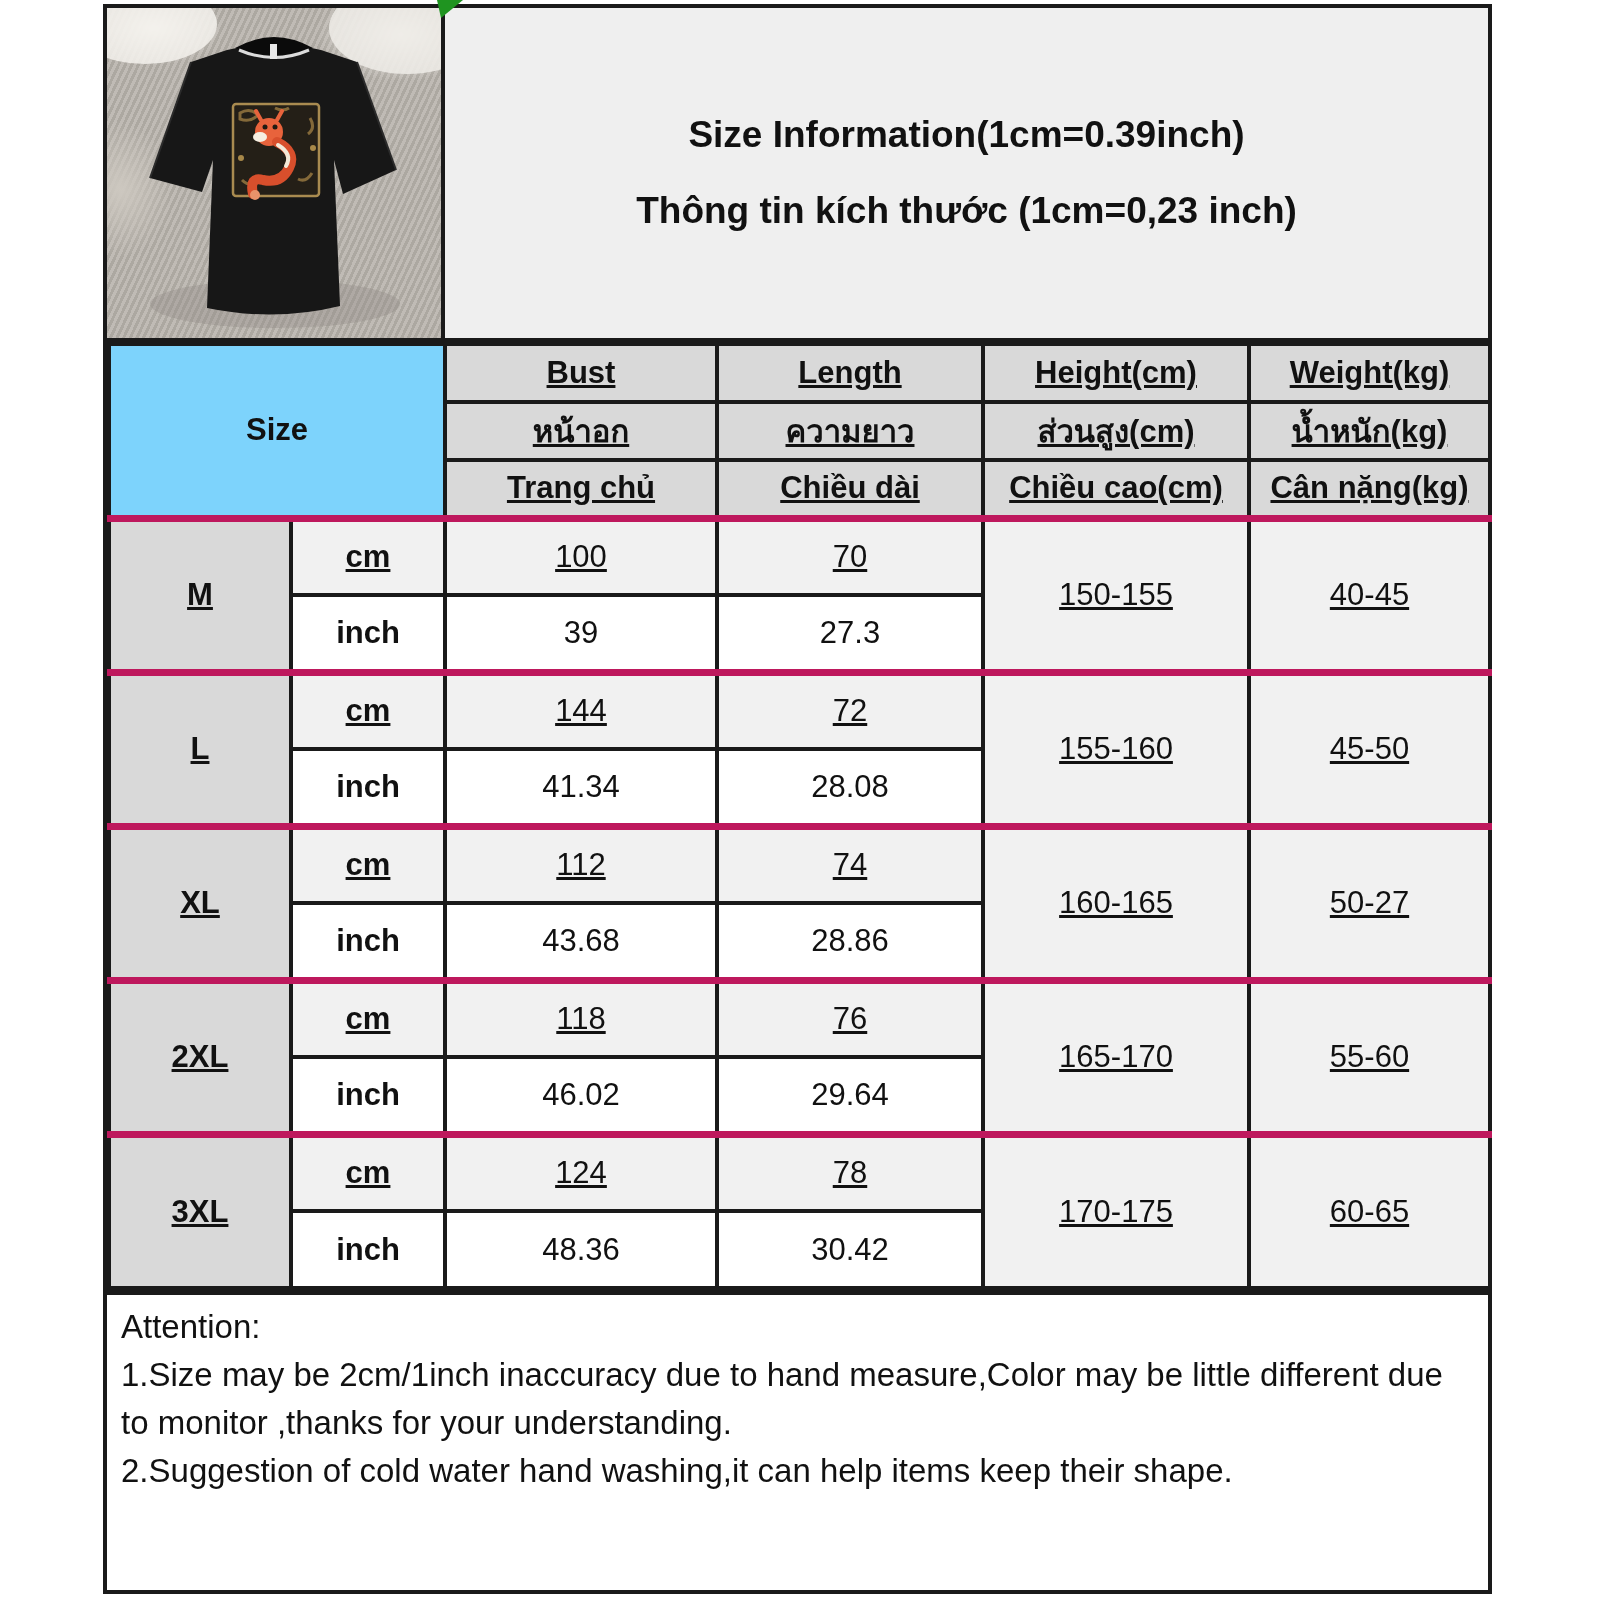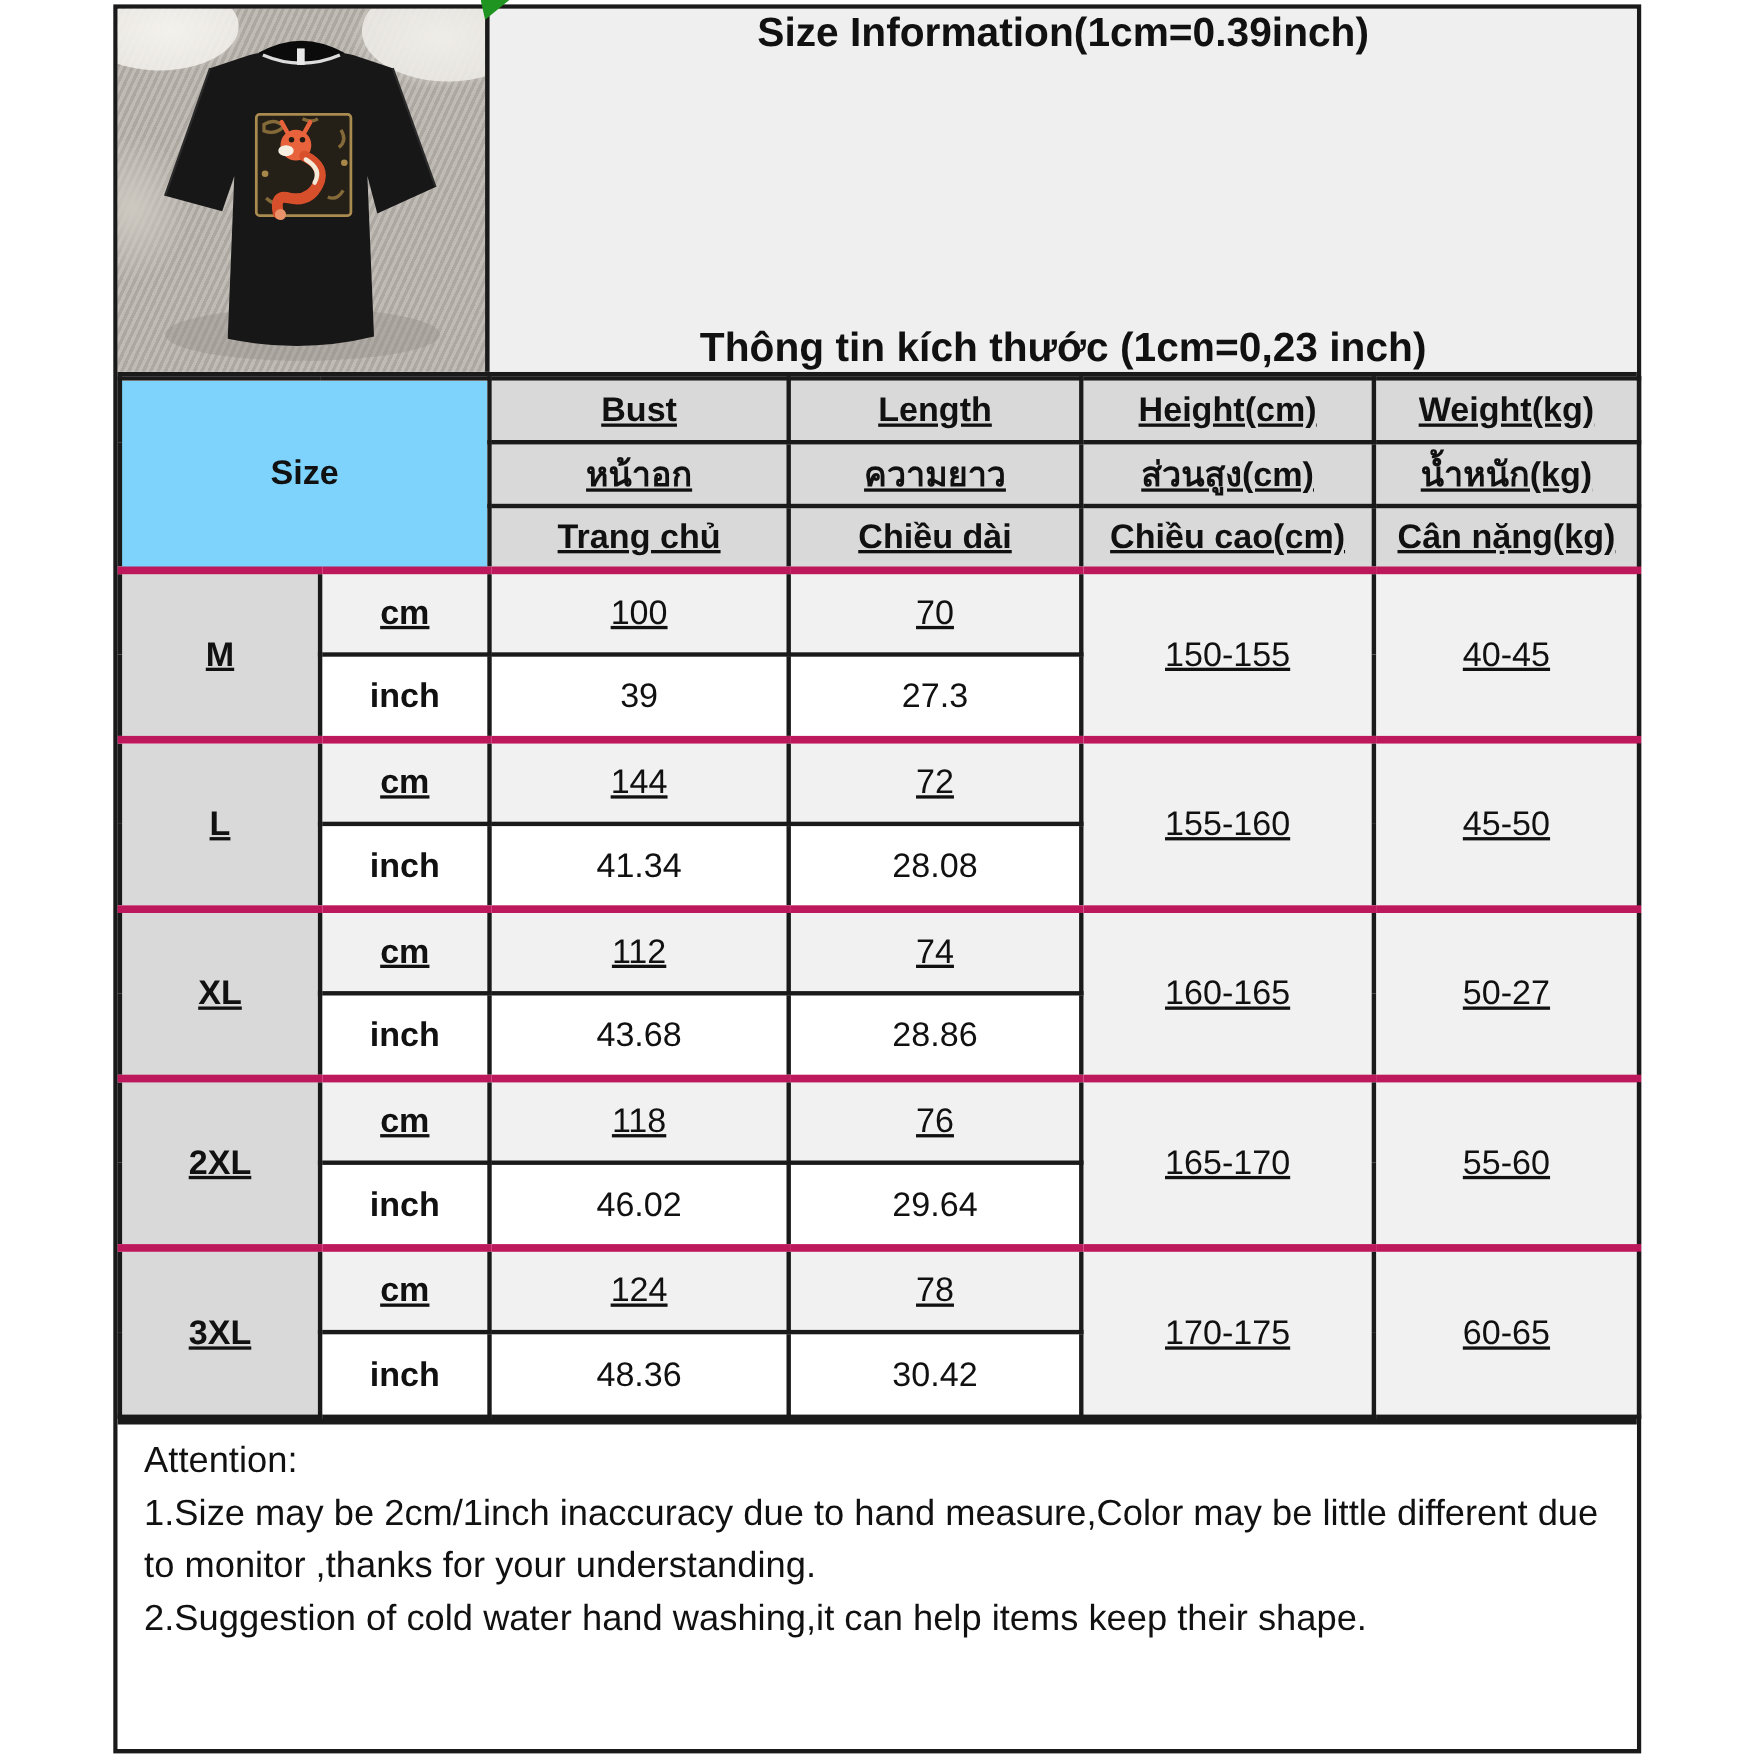--- a/index.html
+++ b/index.html
@@ -21,21 +21,21 @@
     background:
       radial-gradient(95px 52px at 14% 6%, #f3f1ec 0%, rgba(243,241,236,0) 72%),
       radial-gradient(120px 66px at 88% 8%, #efede8 0%, rgba(239,237,232,0) 70%),
       radial-gradient(70px 90px at 4% 55%, #cdc8c0 0%, rgba(205,200,192,0) 75%),
       repeating-linear-gradient(115deg, rgba(255,255,255,0.12) 0 3px, rgba(0,0,0,0.06) 3px 6px),
       #b7b2ab;
   }
   .photo svg{display:block;width:334px;height:330px;}
   .title-panel{
     flex:1;background:#efefef;display:flex;flex-direction:column;
-    align-items:center;justify-content:space-between;gap:31px;
+    align-items:center;justify-content:center;gap:31px;
   }
   .title-line{font-size:37px;font-weight:bold;text-align:center;line-height:1.2;}
   .green-mark{position:absolute;left:437px;top:0;width:26px;height:18px;}
   
   .size-table{
     border-collapse:collapse;table-layout:fixed;width:100%;flex:0 0 auto;
   }
   .size-table td{
     border:4px solid #1a1a1a;text-align:center;vertical-align:middle;
     font-size:31px;padding:0;overflow:hidden;
@@ -44,21 +44,21 @@
   .drow{height:77px;}
   .hdr{background:#d9d9d9;font-weight:bold;text-decoration:underline;}
   .corner{background:#7dd3fc;font-size:56px;font-weight:bold;}
   .size-label{background:#d9d9d9;font-weight:bold;font-size:33px;}
   .unit{font-weight:bold;}
   .tint{background:#f1f1f1;}
   tr.group-start td{border-top:7px solid #be185d;text-decoration:underline;}
   
   .attention{
     flex:1;border-top:5px solid #1a1a1a;background:#fff;
-    padding:8px 24px;box-sizing:border-box;
+    padding:8px 14px;box-sizing:border-box;
     font-size:33px;line-height:1.45;
   }
   .attention div{margin:0;}
 </style>
 </head>
 <body>
 
 <div class="page">
   <div class="sheet">
 

